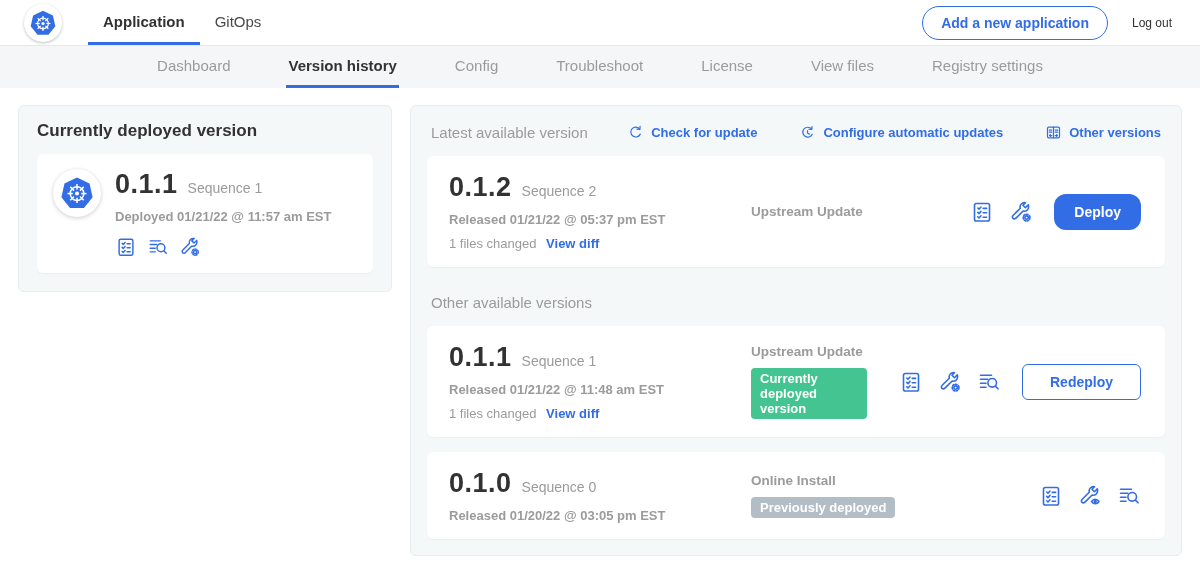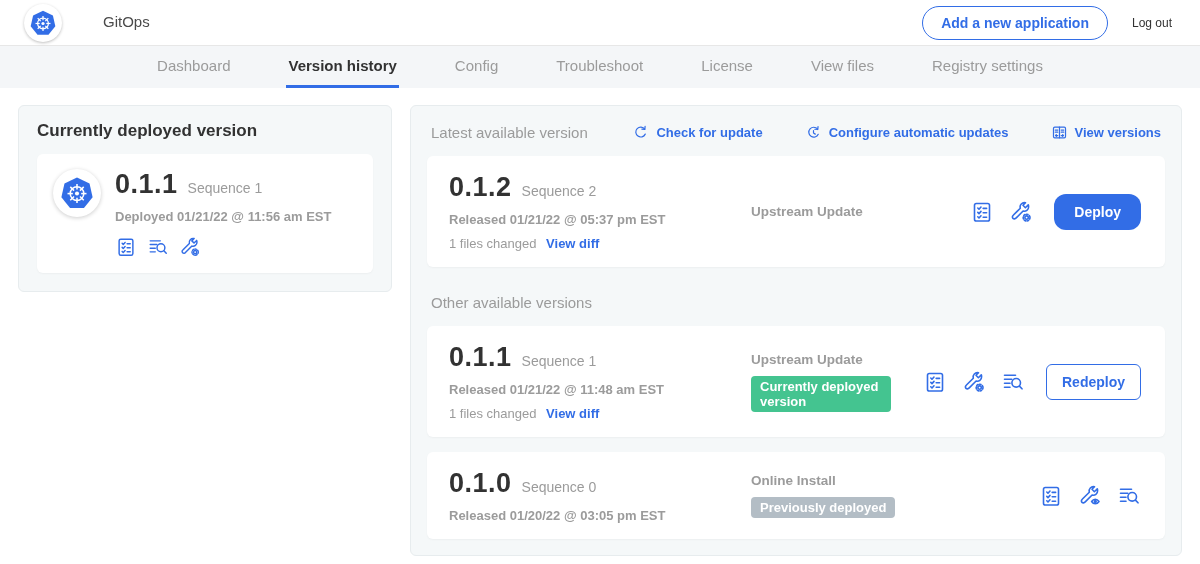--- a/index.html
+++ b/index.html
@@ -61,21 +61,21 @@
   .vfiles{font-size:13px;color:var(--gray);margin-top:9px;}
   .view-diff{color:var(--accent);font-weight:700;margin-left:6px;cursor:pointer;text-decoration:none;}
   .vrow-mid{flex:1;padding-left:18px;}
   .vsource{font-size:13.5px;color:var(--gray);font-weight:700;}
   .badge{display:inline-block;margin-top:9px;font-size:13px;font-weight:700;color:#fff;padding:3px 9px;border-radius:4px;}
   .badge.green{background:var(--green);}
   .badge.gray{background:var(--graybadge);}
   .vrow-right{flex:none;display:flex;align-items:center;gap:15px;padding-right:2px;}
   .vrow-right .icon-btn{width:24px;height:24px;}
   .btn-deploy{background:var(--accent);color:#fff;border:none;font-weight:700;font-size:14px;padding:10px 20px;border-radius:12px;cursor:pointer;margin-left:6px;font-family:inherit;}
-  .btn-redeploy{background:#fff;color:var(--accent);border:1px solid var(--accent);font-weight:700;font-size:14px;padding:9px 15px;border-radius:6px;cursor:pointer;margin-left:6px;font-family:inherit;}
+  .btn-redeploy{background:#fff;color:var(--accent);border:1px solid var(--accent);font-weight:700;font-size:14px;padding:9px 27px;border-radius:6px;cursor:pointer;margin-left:6px;font-family:inherit;}
   .other-title{font-size:15px;color:var(--gray);margin-top:27px;padding-left:4px;}
 </style>
 </head>
 <body>
 
 <svg width="0" height="0" style="position:absolute">
   <defs>
     <g id="k8s-logo">
       <polygon points="32,4 53.1,14.2 58.3,37 43.7,55.3 20.3,55.3 5.7,37 10.9,14.2" fill="#326de6"></polygon>
       <circle cx="32" cy="31" r="11.5" fill="none" stroke="#fff" stroke-width="2.6"></circle>
@@ -142,20 +142,21 @@
 
 <div class="header">
   <div class="logo-wrap">
     <div class="logo-circle">
       <svg viewBox="0 0 64 60">
           <use href="#k8s-logo"></use>
         </svg>
     </div>
   </div>
   <div class="header-tabs">
+    <div class="htab active">Application</div>
     <div class="htab">GitOps</div>
   </div>
   <div class="header-spacer"></div>
   <div class="header-right">
     <button class="add-app-btn">Add a new application</button>
     <span class="logout">Log out</span>
   </div>
 </div>
 
 <div class="subnav">
@@ -176,21 +177,21 @@
       <div class="k8s-badge">
         <svg viewBox="0 0 64 60">
             <use href="#k8s-logo"></use>
           </svg>
       </div>
       <div>
         <div class="ver-line">
           <span class="ver-num">0.1.1</span>
           <span class="ver-seq">Sequence 1</span>
         </div>
-        <div class="deployed-date">Deployed 01/21/22 @ 11:56 am EST</div>
+        <div class="deployed-date">Deployed 01/21/22 @ 11:57 am EST</div>
         <div class="icon-row">
           <span class="icon-btn">
               <svg viewBox="0 0 24 24">
                 <use href="#ic-checklist"></use>
               </svg>
             </span>
           <span class="icon-btn">
               <svg viewBox="0 0 24 24">
                 <use href="#ic-lines-magnifier"></use>
               </svg>
@@ -218,21 +219,21 @@
         <div class="action-link">
           <svg viewBox="0 0 24 24">
               <use href="#ic-clock-refresh"></use>
             </svg>
           <span>Configure automatic updates</span>
         </div>
         <div class="action-link">
           <svg viewBox="0 0 24 24">
               <use href="#ic-diff"></use>
             </svg>
-          <span>View versions</span>
+          <span>Other versions</span>
         </div>
       </div>
     </div>
 
     <div class="vrow">
       <div class="vrow-left">
         <div class="ver-line">
           <span class="ver-num">0.1.2</span>
           <span class="ver-seq">Sequence 2</span>
         </div>

